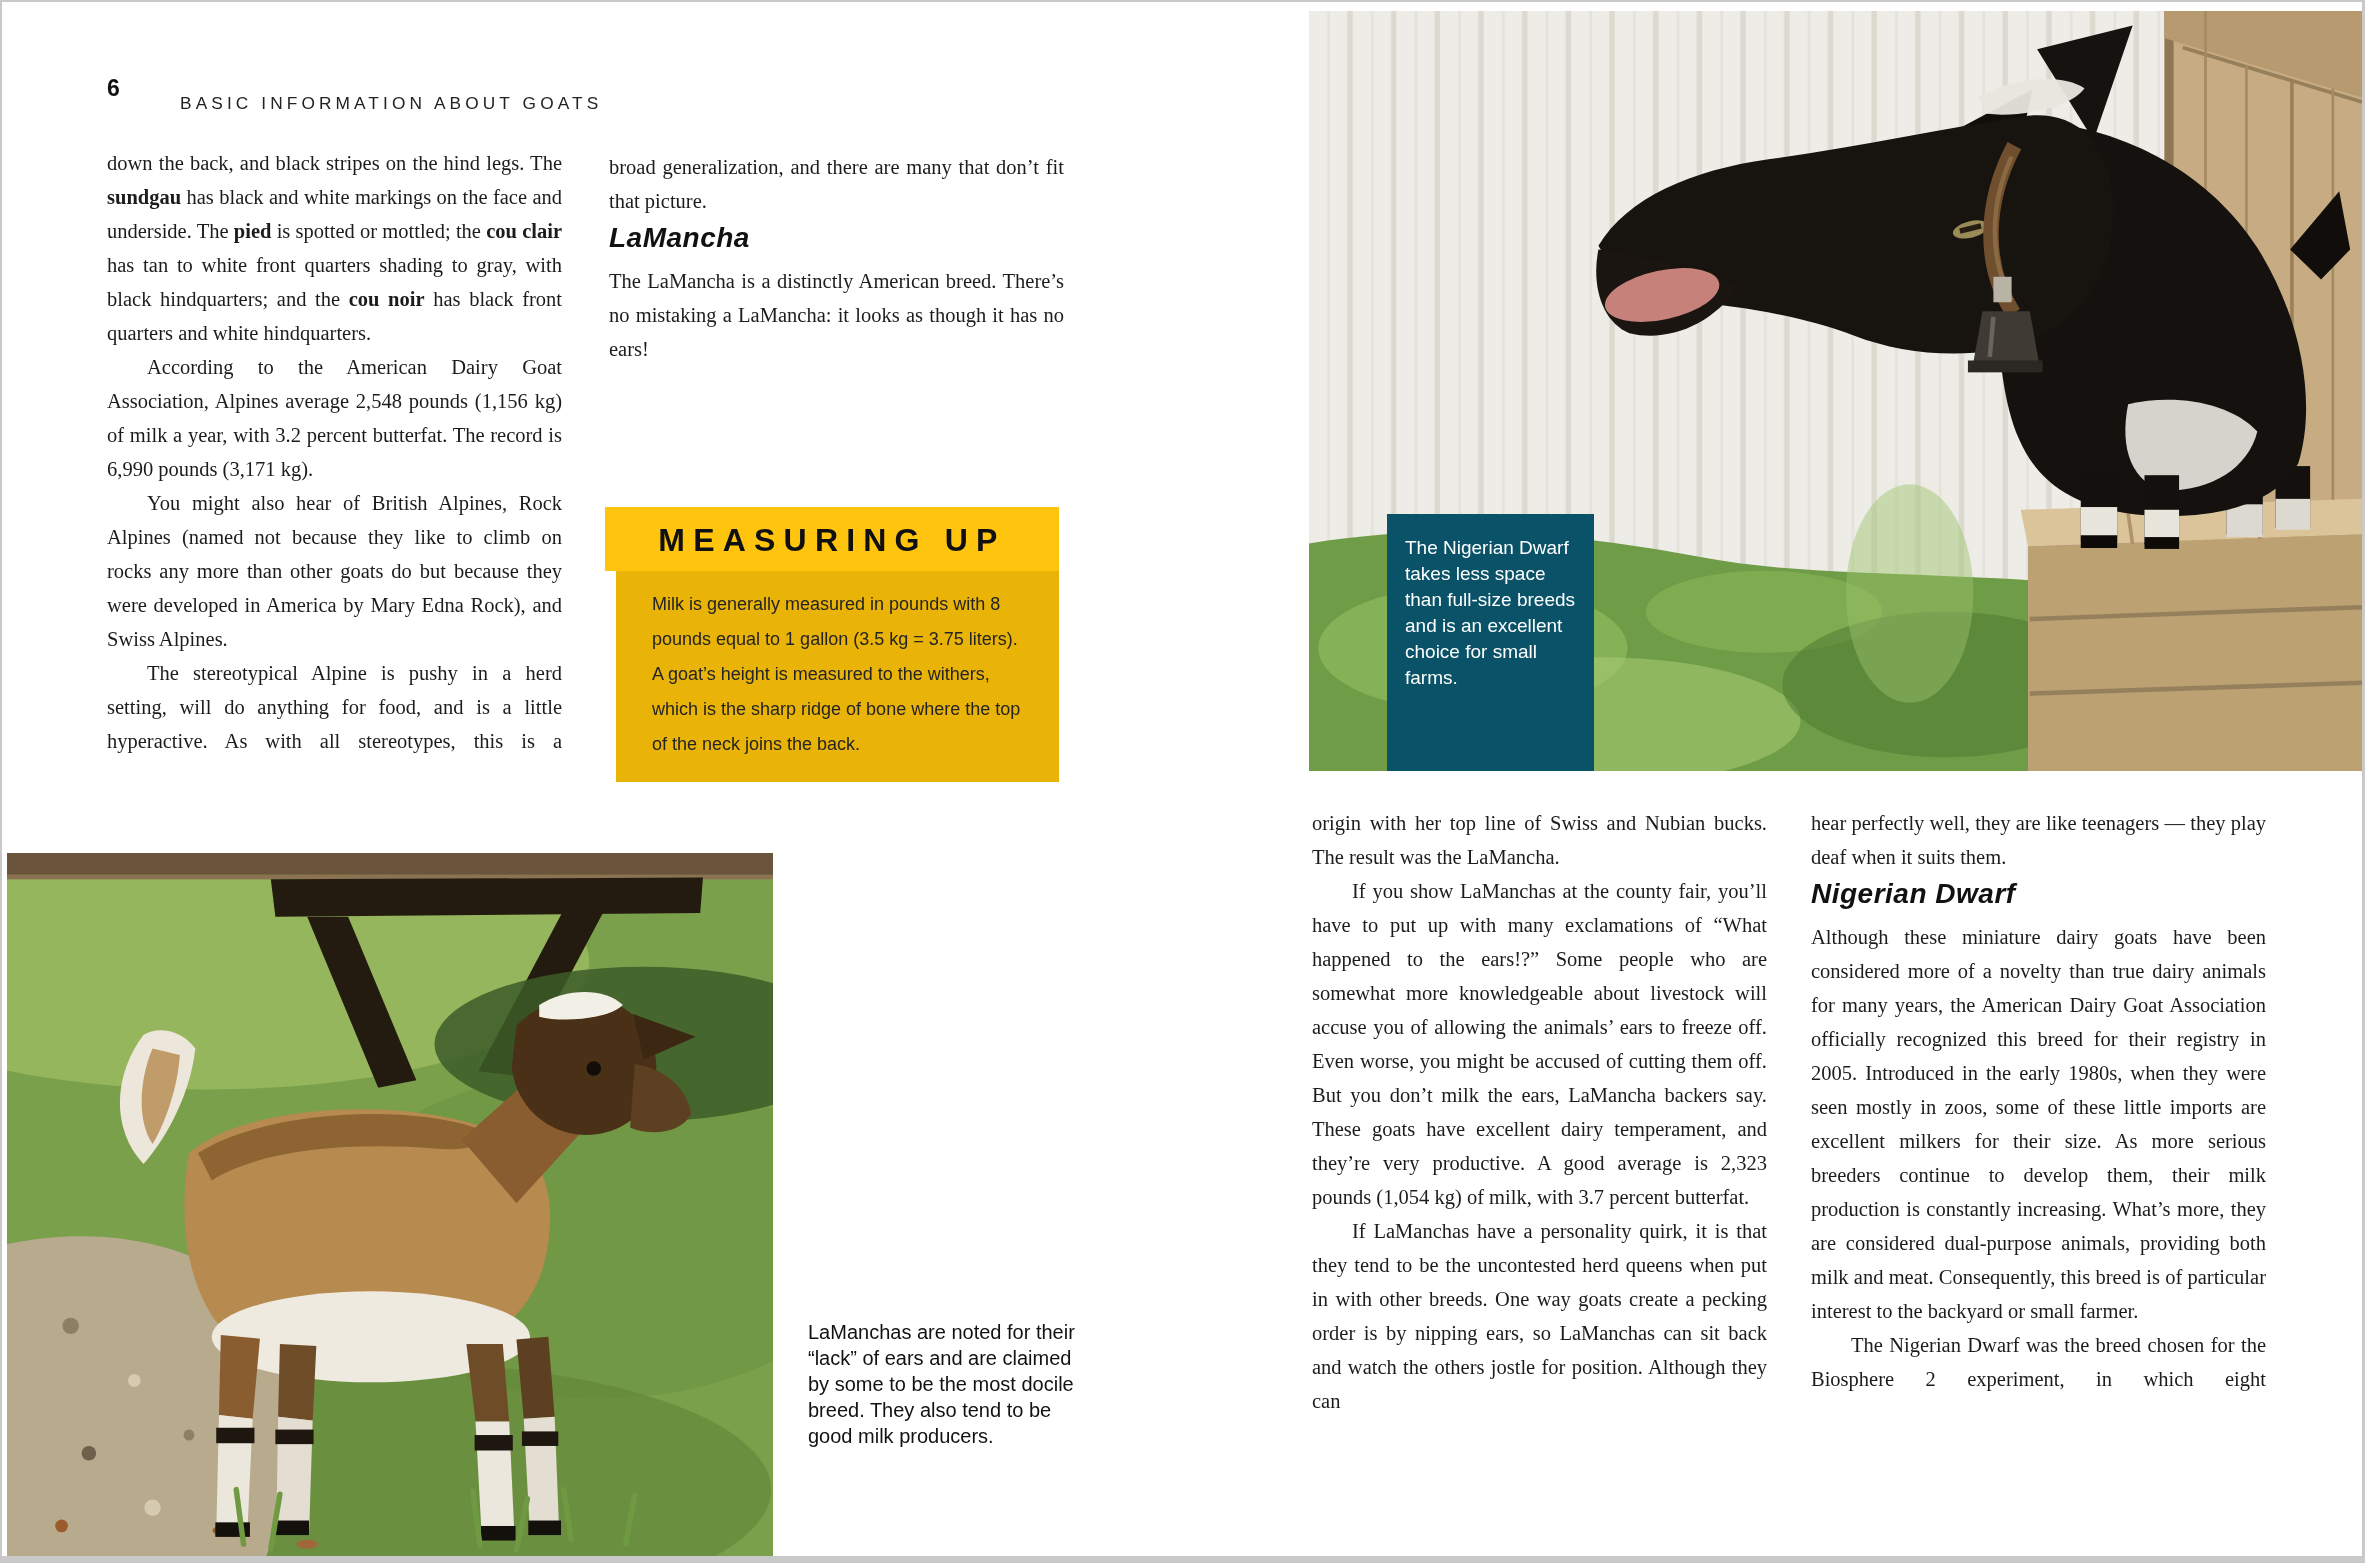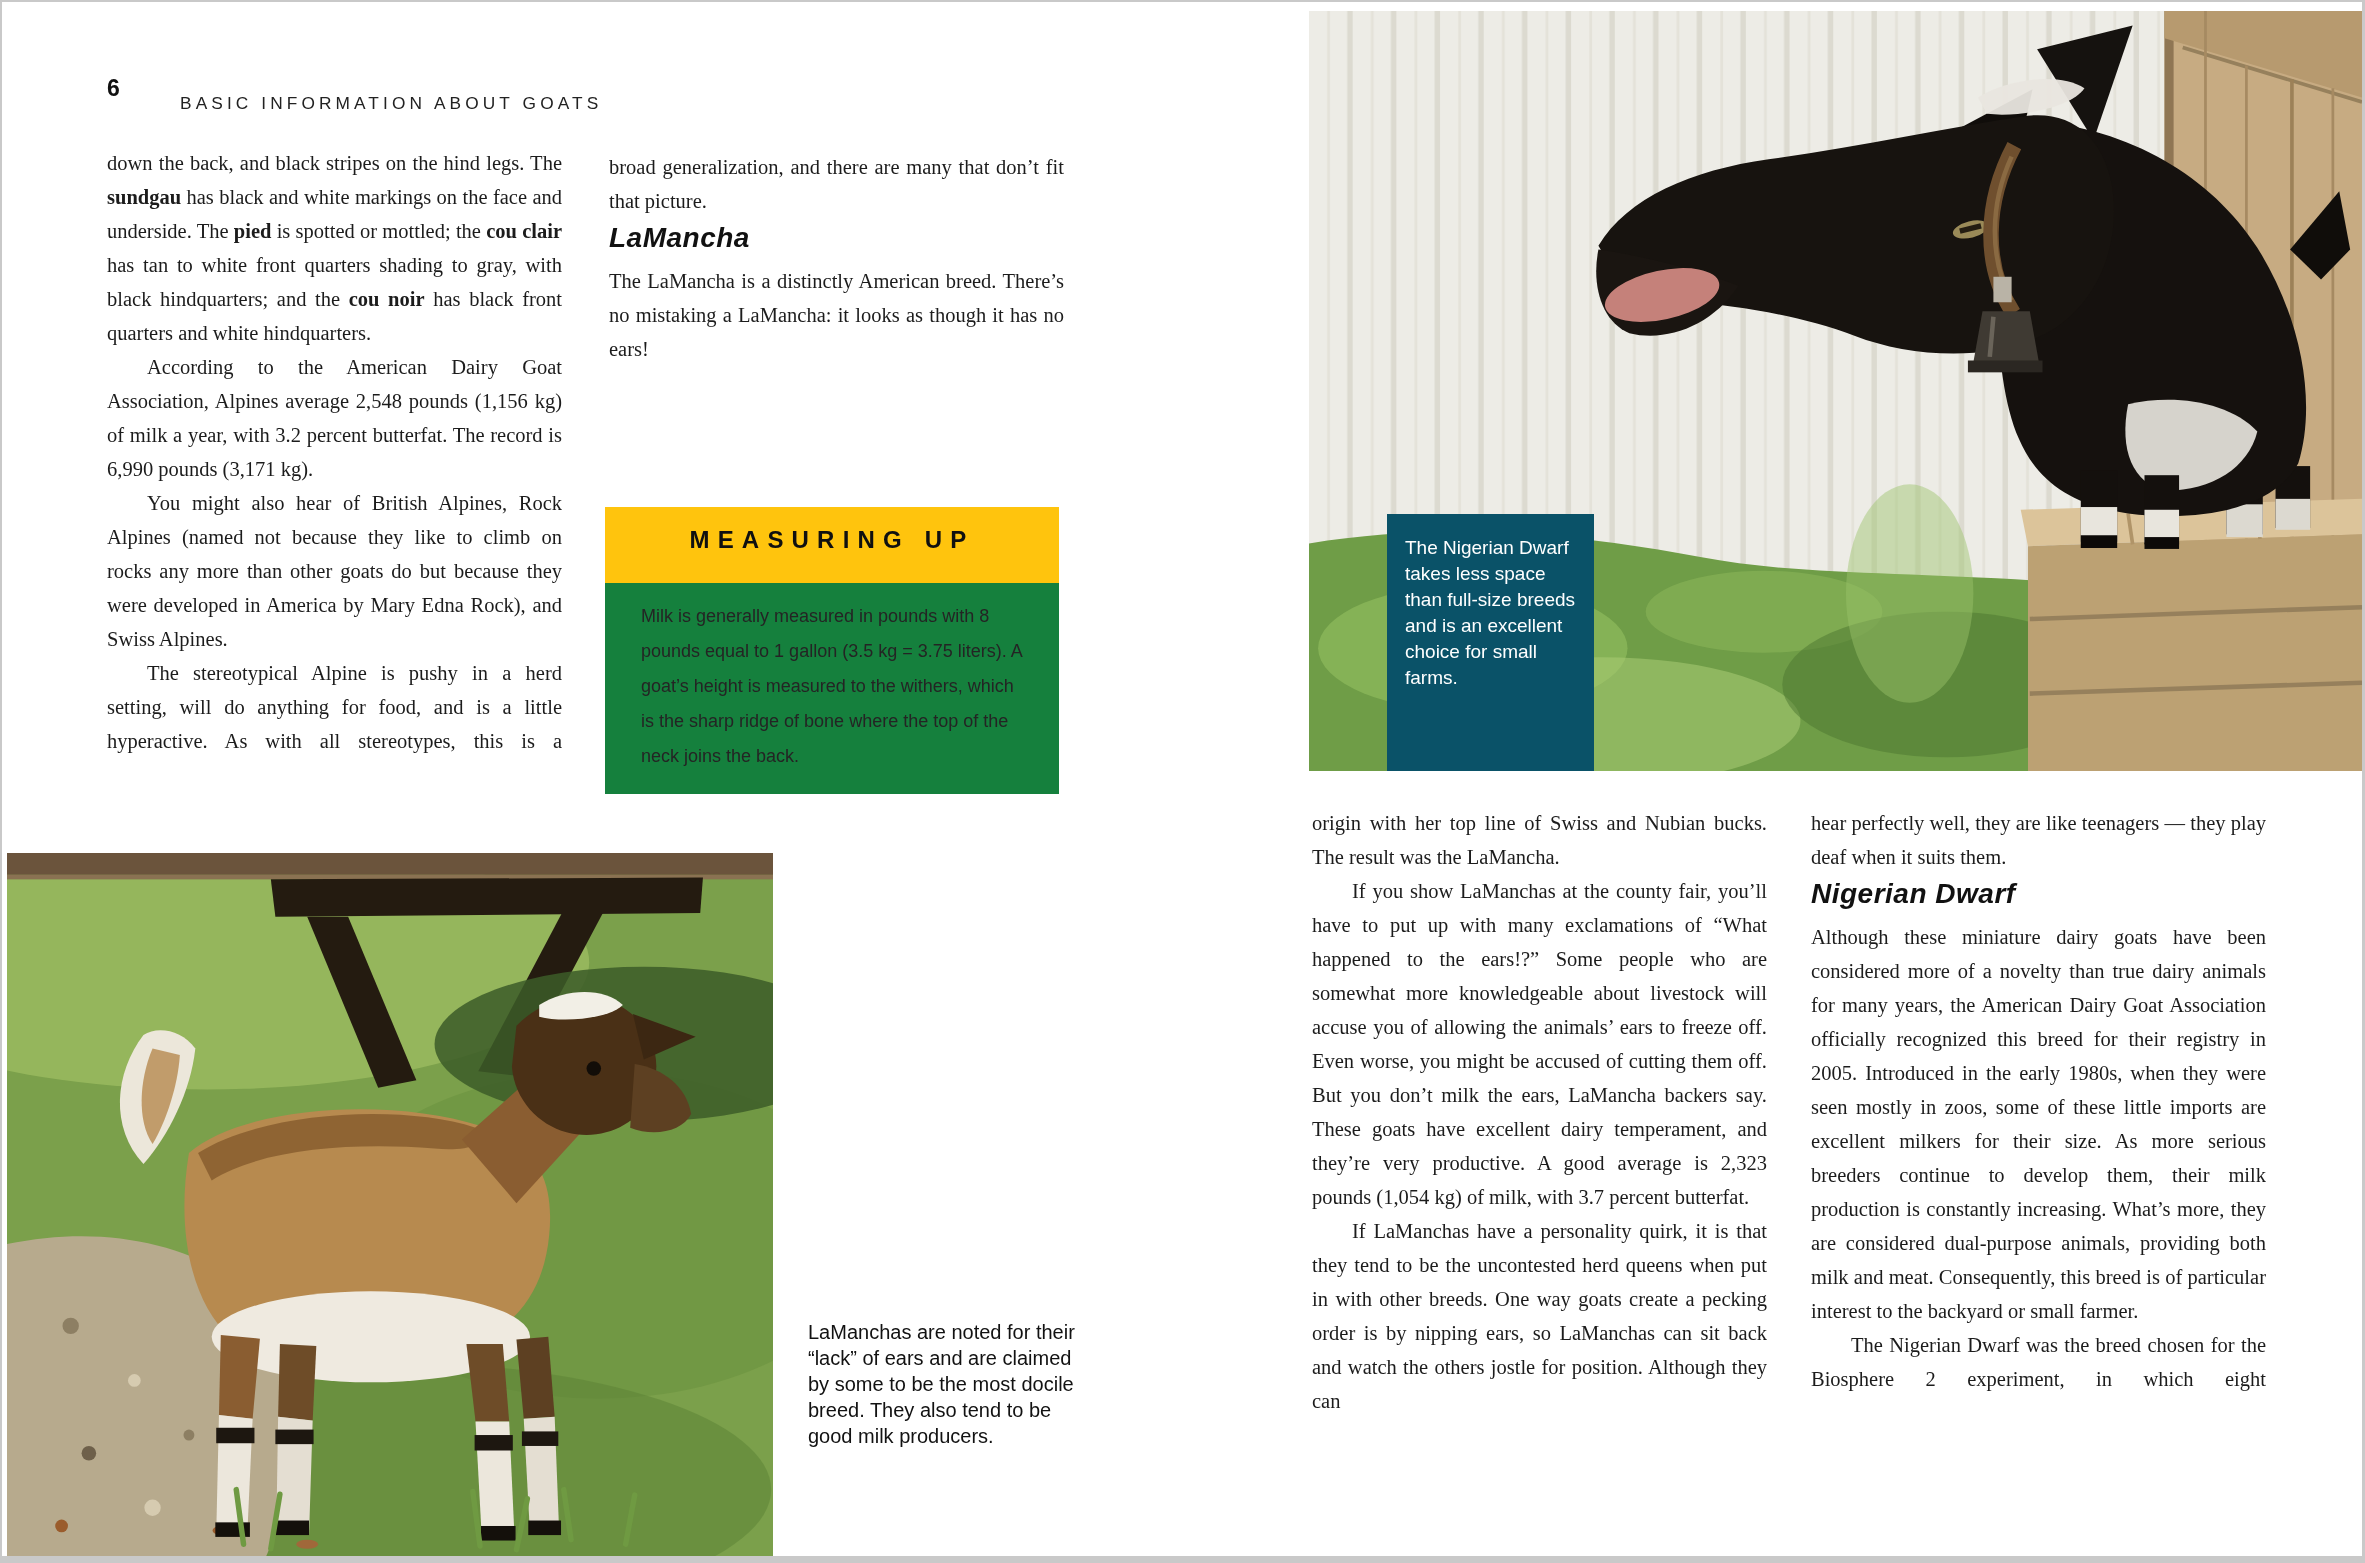--- a/index.html
+++ b/index.html
@@ -32,23 +32,23 @@
     font-size: 28px; line-height: 31px; color: #111; letter-spacing: 0.5px;
     text-align: left;
   }
   .col1 { left: 105px;  top: 144px; }
   .col2 { left: 607px;  top: 148px; }
   .col3 { left: 1310px; top: 804px; }
   .col4 { left: 1809px; top: 804px; }
 
   .sidebar { position: absolute; left: 603px; top: 505px; width: 454px; }
   .sidebar-title {
-    height: 76px; line-height: 66px; text-align: center;
+    height: 64px; line-height: 66px; text-align: center;
     font-family: "Liberation Sans", sans-serif; font-weight: bold;
-    font-size: 24px; letter-spacing: 8.2px; color: #101010;
+    font-size: 32px; letter-spacing: 8.2px; color: #101010;
   }
   .sidebar-body {
     padding: 15.5px 33px 20px 36px;
     font-family: "Liberation Sans", sans-serif; font-size: 18px; line-height: 35px; color: #242424;
   }
 
   .caption-left {
     position: absolute; left: 806px; top: 1317px; width: 275px;
     font-family: "Liberation Sans", sans-serif; font-size: 20px; line-height: 26px; color: #121212;
   }
@@ -79,21 +79,21 @@
   </div>
 
   <div class="col col2">
     <p>broad generalization, and there are many that don’t fit that picture.</p>
     <h2>LaMancha</h2>
     <p>The LaMancha is a distinctly American breed. There’s no mistaking a LaMancha: it looks as though it has no ears!</p>
   </div>
 
   <div class="sidebar">
     <div class="sidebar-title" style="background:#FFC40D;">MEASURING UP</div>
-    <div class="sidebar-body" style="background:#15803d;">Milk is generally measured in pounds with 8 pounds equal to 1 gallon (3.5 kg = 3.75 liters). A goat’s height is measured to the withers, which is the sharp ridge of bone where the top of the neck joins the back.</div>
+    <div class="sidebar-body" style="background:#eab308;margin-left:11px;">Milk is generally measured in pounds with 8 pounds equal to 1 gallon (3.5 kg = 3.75 liters). A goat’s height is measured to the withers, which is the sharp ridge of bone where the top of the neck joins the back.</div>
   </div>
 
   <div class="photo photo-left">
     <svg viewBox="0 0 842 773" preserveAspectRatio="none">
       <rect x="0" y="0" width="842" height="773" fill="#7ba04b"></rect>
       <ellipse cx="220" cy="120" rx="420" ry="140" fill="#9dbd62" opacity="0.75"></ellipse>
       <ellipse cx="650" cy="420" rx="300" ry="180" fill="#6b9340" opacity="0.6"></ellipse>
       <ellipse cx="420" cy="700" rx="420" ry="140" fill="#5c8336" opacity="0.55"></ellipse>
 
       <rect x="0" y="0" width="842" height="24" fill="#6b543c"></rect>

